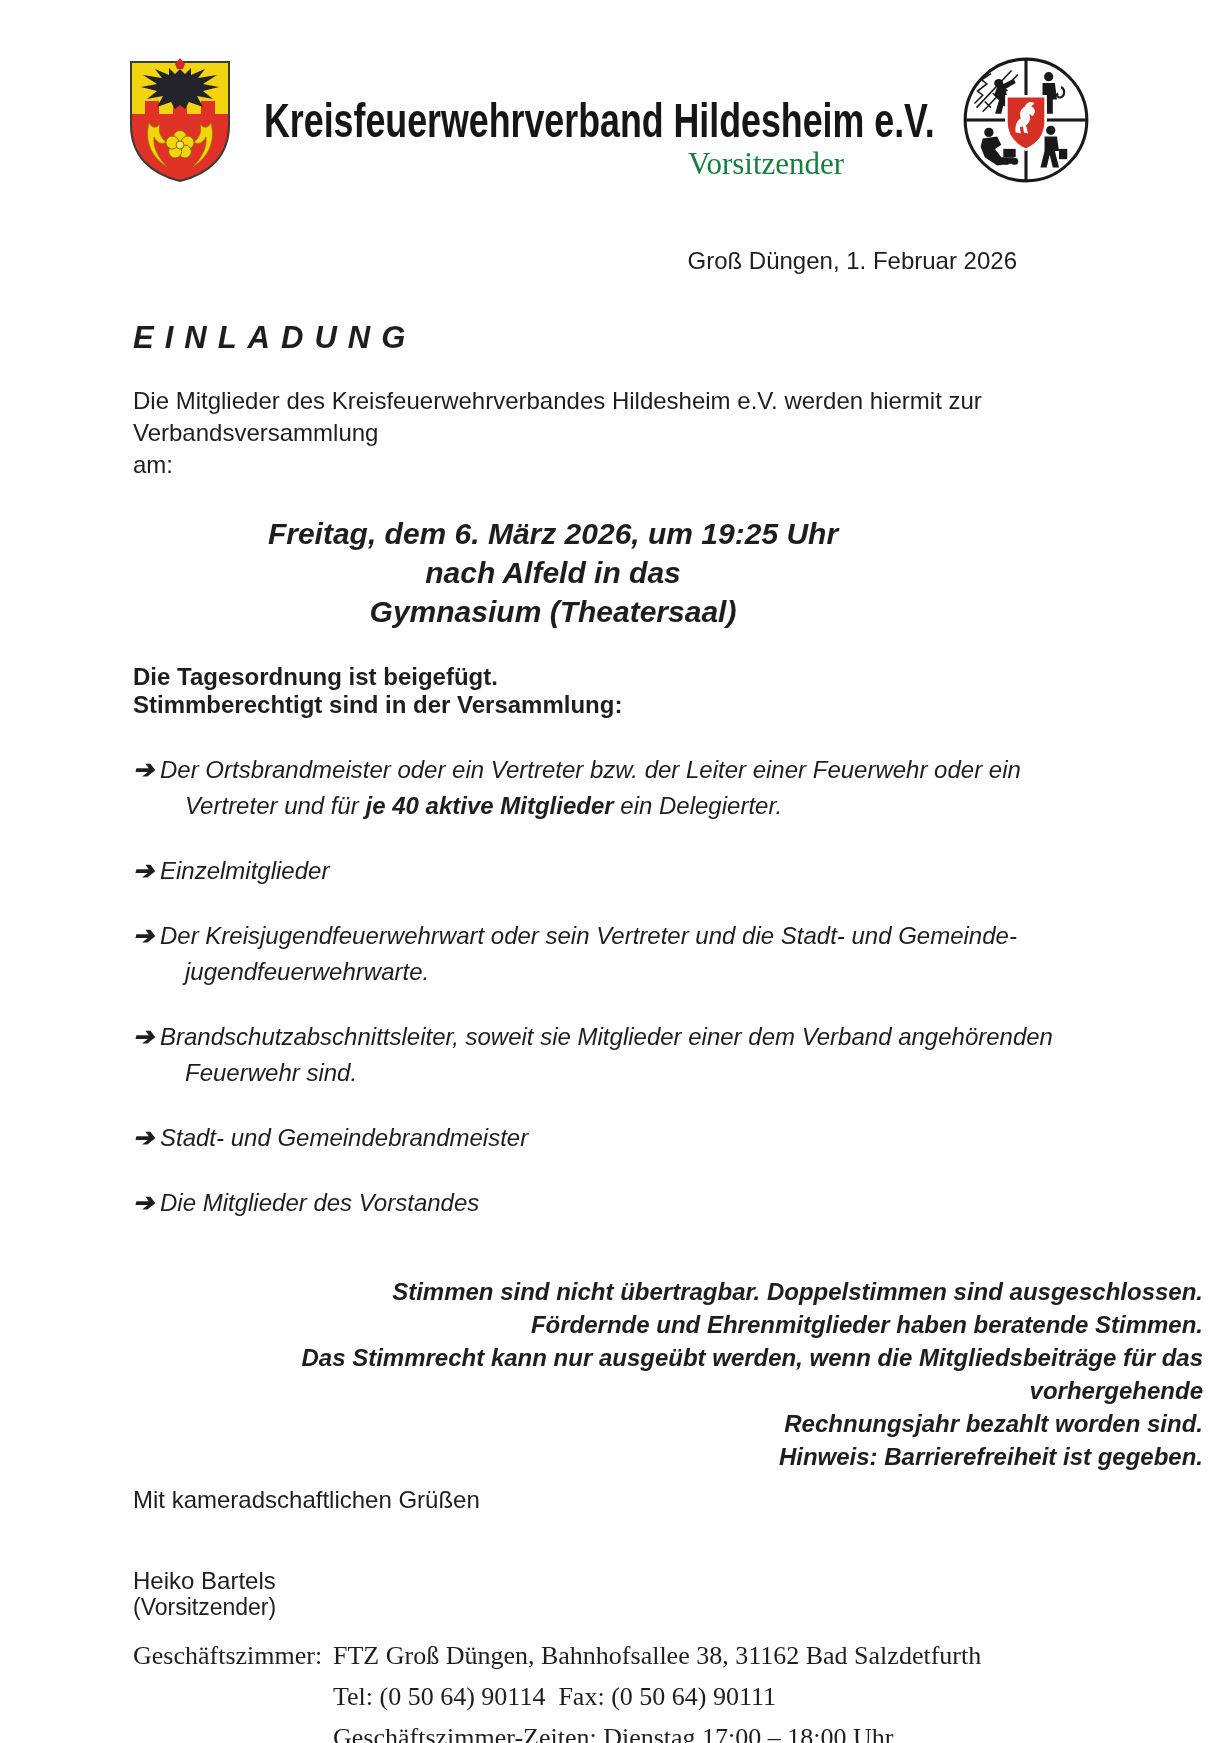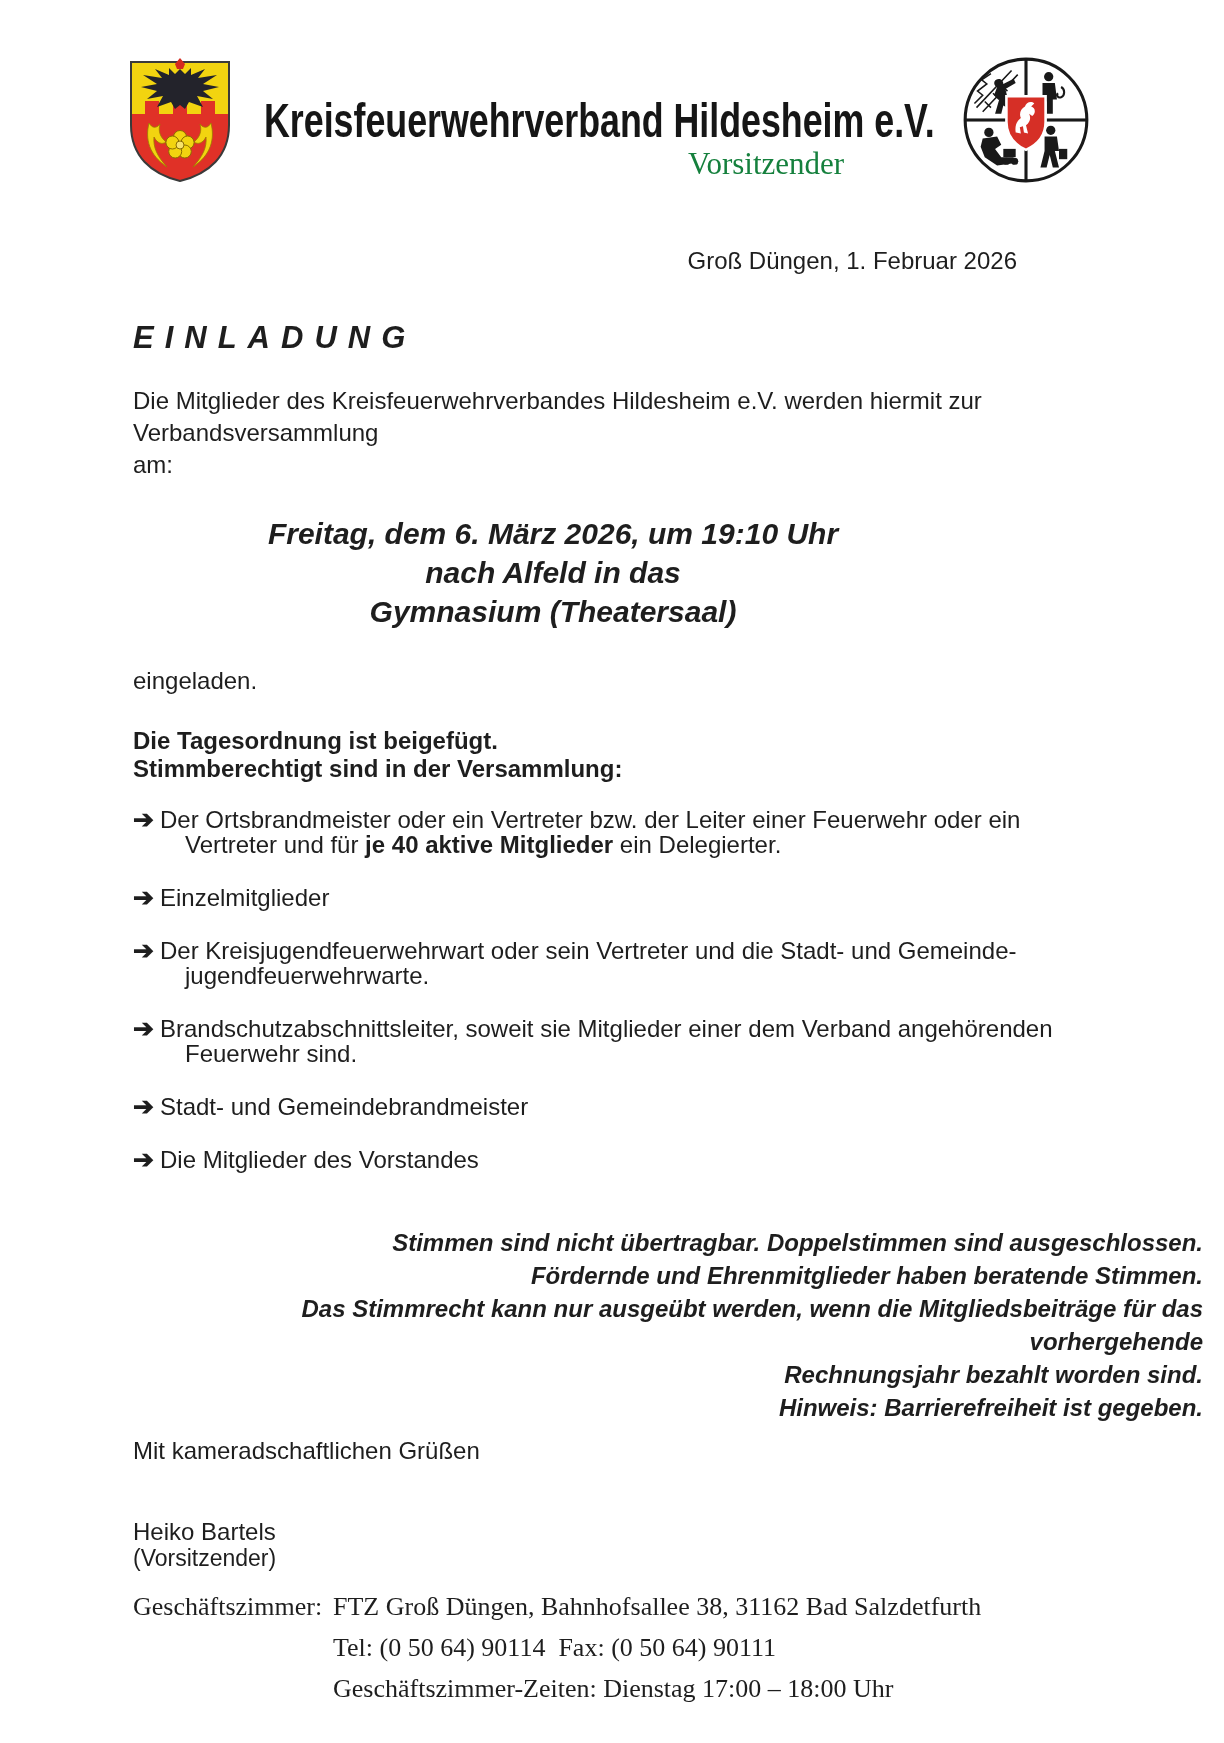--- a/index.html
+++ b/index.html
@@ -30,21 +30,21 @@
     font-size:31px; line-height:36px; font-style:italic; font-weight:bold;
     letter-spacing:11px;
   }
   .intro { margin-top:29px; font-size:24px; line-height:32px; white-space:pre-wrap; }
   .event {
     margin-top:33px; width:840px; text-align:center;
     font-size:30px; line-height:39px; font-weight:bold; font-style:italic;
   }
   .invited { margin-top:36px; font-size:24px; line-height:28px; }
   .agenda  { margin-top:32px; font-size:24px; line-height:28px; font-weight:bold; }
-  ul.bullets { list-style:none; margin-top:24px; font-size:24px; line-height:25px; }
+  ul.bullets { list-style:none; margin-top:32px; font-size:24px; line-height:36px;font-style:italic; }
   ul.bullets li {
     padding-left:52px; text-indent:-52px; margin-bottom:28px; white-space:pre-wrap;
   }
   ul.bullets .arrow {
     display:inline-block; width:27px; text-indent:0;
     font-weight:bold; font-size:25px;
   }
   .notes {
     margin-top:54px; font-size:24px; line-height:33px;
     font-weight:bold; font-style:italic; white-space:pre-wrap;text-align:right;
@@ -113,26 +113,25 @@
   <div class="date-line">Groß Düngen, 1. Februar 2026</div>
 
   <div class="content">
 
     <div class="heading">EINLADUNG</div>
 
     <p class="intro">Die Mitglieder des Kreisfeuerwehrverbandes Hildesheim e.V. werden hiermit zur Verbandsversammlung
 am:</p>
 
     <div class="event">
-      <div>Freitag, dem 6. März 2026, um 19:10 Uhr</div>
+      <div>Freitag, dem 6. März 2026, um 19:25 Uhr</div>
       <div>nach Alfeld in das</div>
       <div>Gymnasium (Theatersaal)</div>
     </div>
 
-    <p class="invited">eingeladen.</p>
 
     <div class="agenda">
       <div>Die Tagesordnung ist beigefügt.</div>
       <div>Stimmberechtigt sind in der Versammlung:</div>
     </div>
 
     <ul class="bullets">
       <li><span class="arrow">➔</span><span>Der Ortsbrandmeister oder ein Vertreter bzw. der Leiter einer Feuerwehr oder ein
 Vertreter und für </span><b>je 40 aktive Mitglieder</b><span> ein Delegierter.</span></li>
       <li><span class="arrow">➔</span><span>Einzelmitglieder</span></li>

